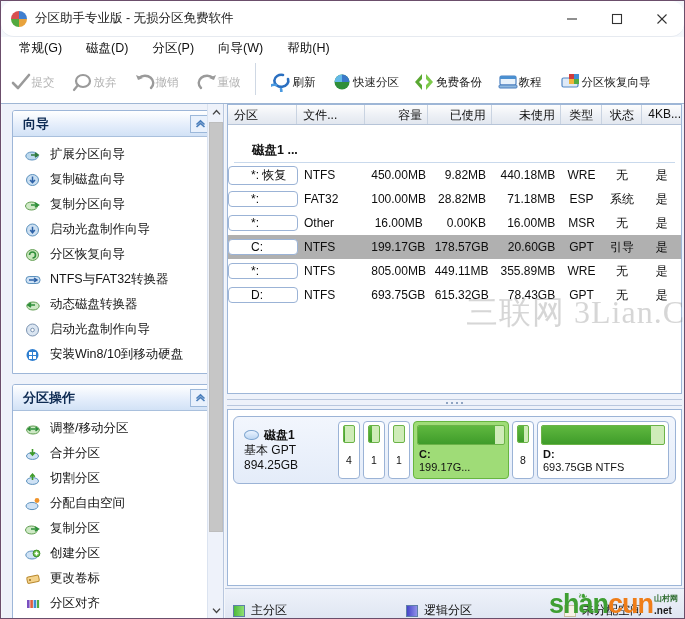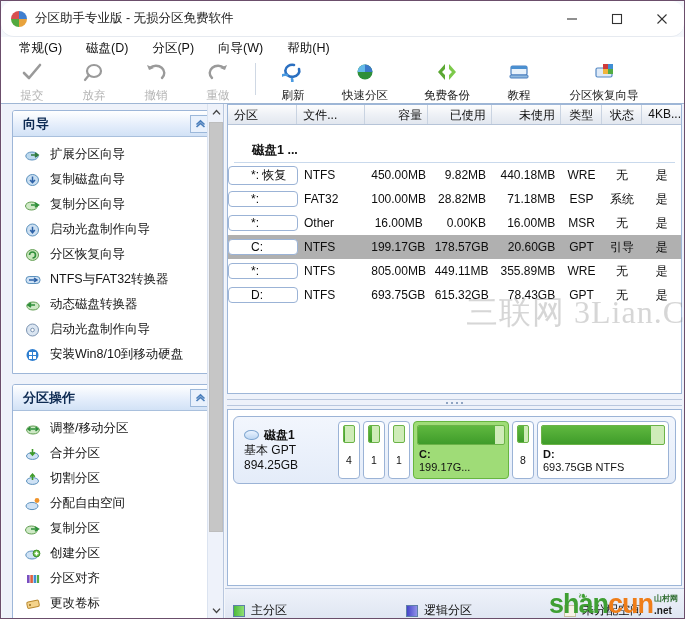--- a/index.html
+++ b/index.html
@@ -61,21 +61,21 @@
   
   #toolbar {
     position: absolute; left: 0; top: 58px;
     width: 683px; height: 45px;
     background: #ffffff;
     border-bottom: 1px solid #9fb6d4;
     display: flex; align-items: flex-start;
   }
   .tb-btn {
     width: 62px; height: 44px;
-    display: flex; flex-direction: column; align-items: center; justify-content: space-between;
+    display: flex; flex-direction: row; align-items: center; justify-content: center;
     padding-top: 2px;
   }
   .tb-btn.wide { width: 82px; }
   .tb-ico { height: 22px; display:flex; align-items:center; justify-content:center; }
   .tb-lbl { font-size: 11.5px; margin-top: 1px; color: #1a1a1a; white-space: nowrap; }
   .tb-btn.disabled .tb-lbl { color: #b3b3b3; }
   .tb-sep {
     width: 1px; height: 32px; background: #cfd8e4; margin: 4px 6px 0 6px;
   }
 
@@ -578,37 +578,37 @@
                 <circle cx="11.5" cy="6.5" r="3.4" fill="#68bf46" stroke="#3f8f2c" stroke-width="1"></circle>
                 <path d="M11.5 4.6 L11.5 8.4 M9.6 6.5 L13.4 6.5" stroke="#fff" stroke-width="1.4"></path>
               </svg>
           </span>
           <span class="s-lbl">创建分区</span>
         </div>
 
         <div class="side-item">
           <span class="s-ico">
             <svg width="16" height="14" viewBox="0 0 16 14">
+                <rect x="2" y="4" width="12" height="6.5" rx="1.6" transform="rotate(-12 8 7)" fill="#f4d38b" stroke="#b9892f" stroke-width="1"></rect>
+                <circle cx="5" cy="8" r="1" fill="#9a6e22"></circle>
+              </svg>
+          </span>
+          <span class="s-lbl">更改卷标</span>
+        </div>
+
+        <div class="side-item">
+          <span class="s-ico">
+            <svg width="16" height="14" viewBox="0 0 16 14">
                 <rect x="2" y="3" width="2.6" height="8" fill="#7a4fc0"></rect>
                 <rect x="5.3" y="3" width="2.6" height="8" fill="#e05f3f"></rect>
                 <rect x="8.6" y="3" width="2.6" height="8" fill="#3f8ed4"></rect>
                 <rect x="11.9" y="3" width="2.2" height="8" fill="#52ac42"></rect>
               </svg>
           </span>
           <span class="s-lbl">分区对齐</span>
-        </div>
-
-        <div class="side-item">
-          <span class="s-ico">
-            <svg width="16" height="14" viewBox="0 0 16 14">
-                <rect x="2" y="4" width="12" height="6.5" rx="1.6" transform="rotate(-12 8 7)" fill="#f4d38b" stroke="#b9892f" stroke-width="1"></rect>
-                <circle cx="5" cy="8" r="1" fill="#9a6e22"></circle>
-              </svg>
-          </span>
-          <span class="s-lbl">更改卷标</span>
         </div>
 
         <div class="side-item">
           
           
         </div>
 
       </div>
     </div>
 

